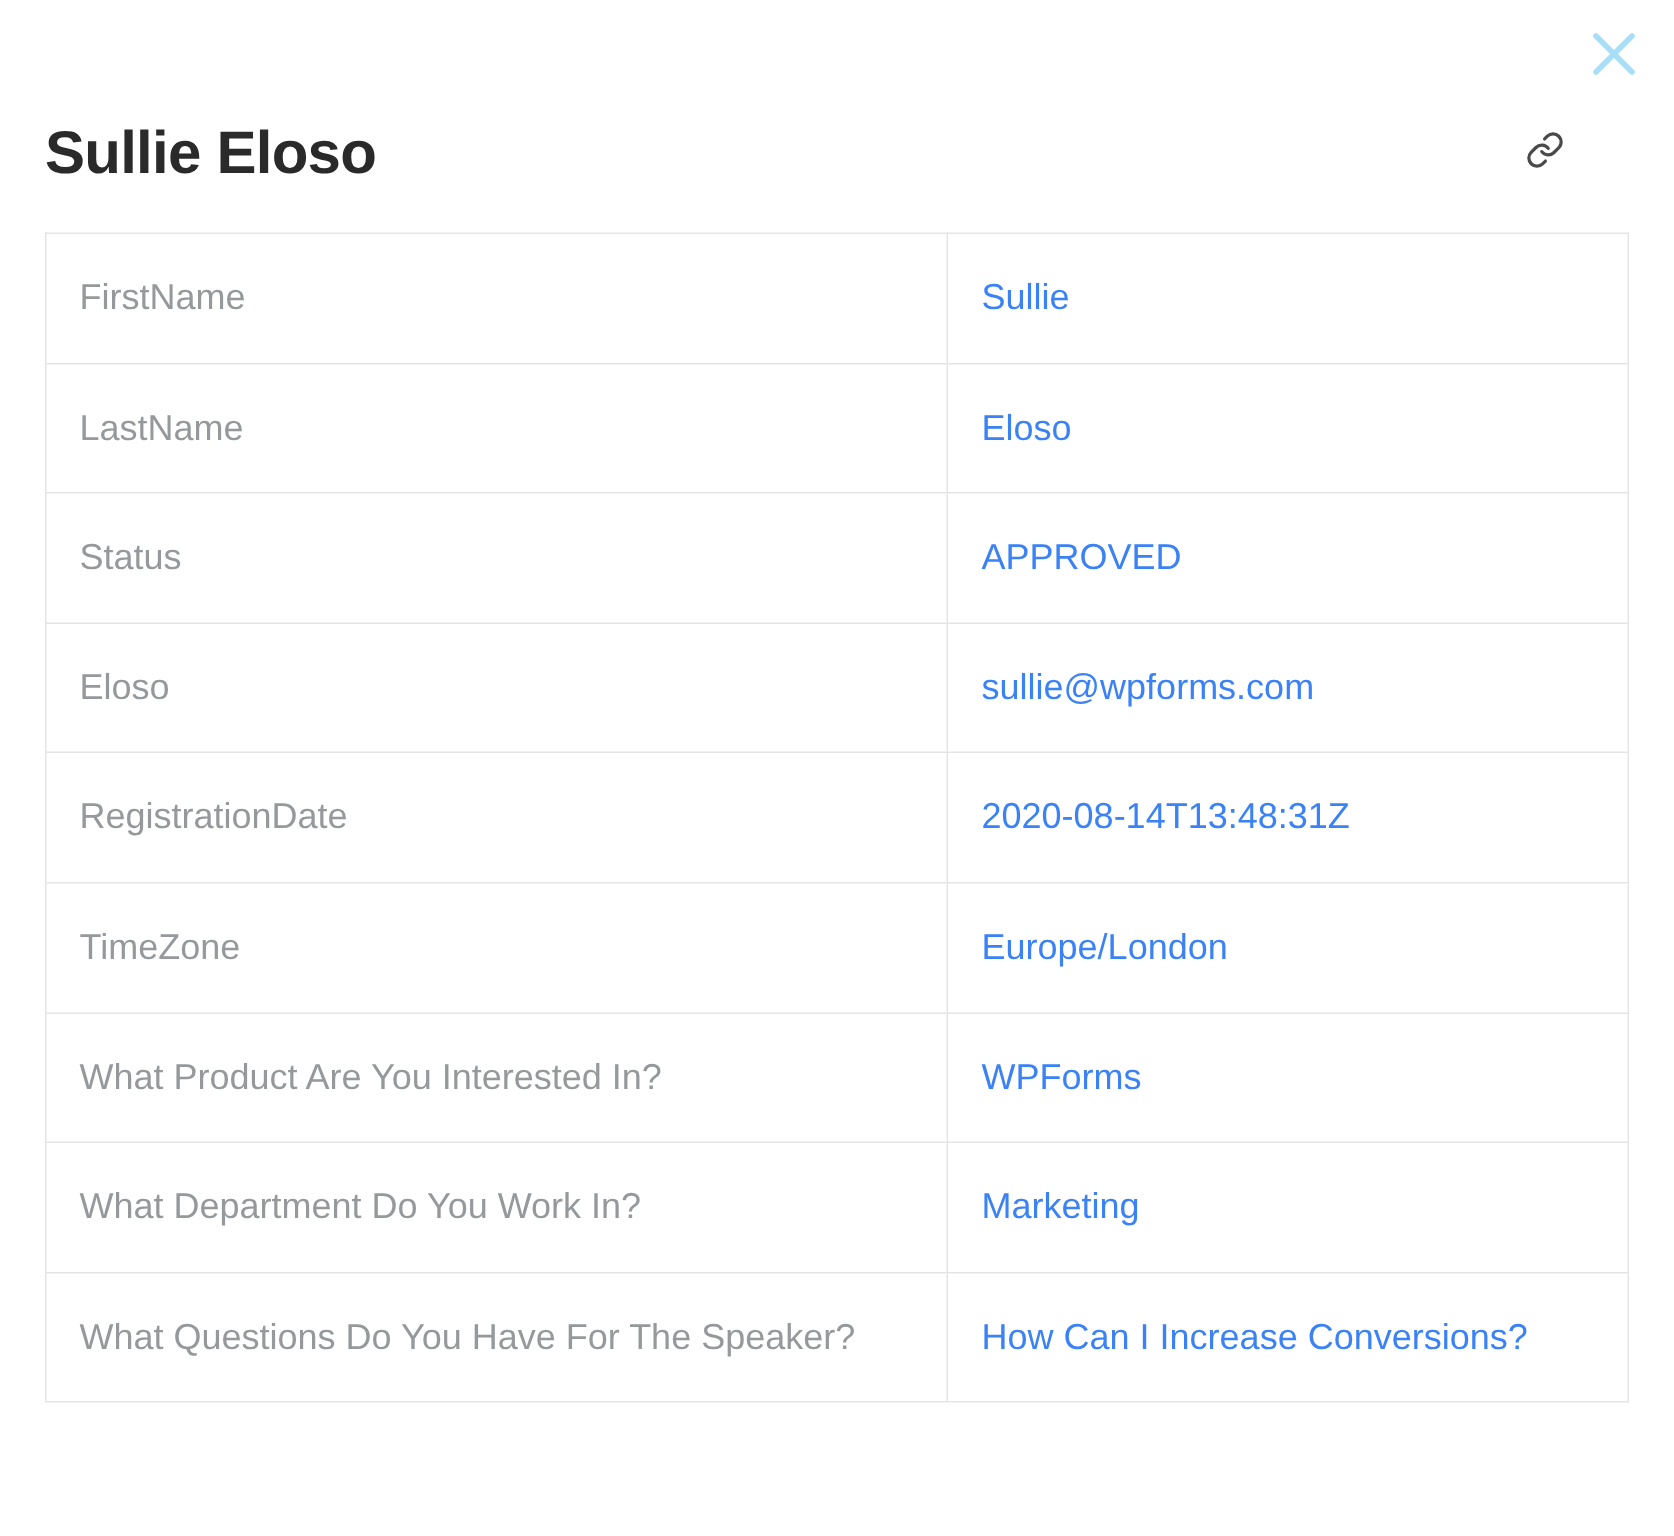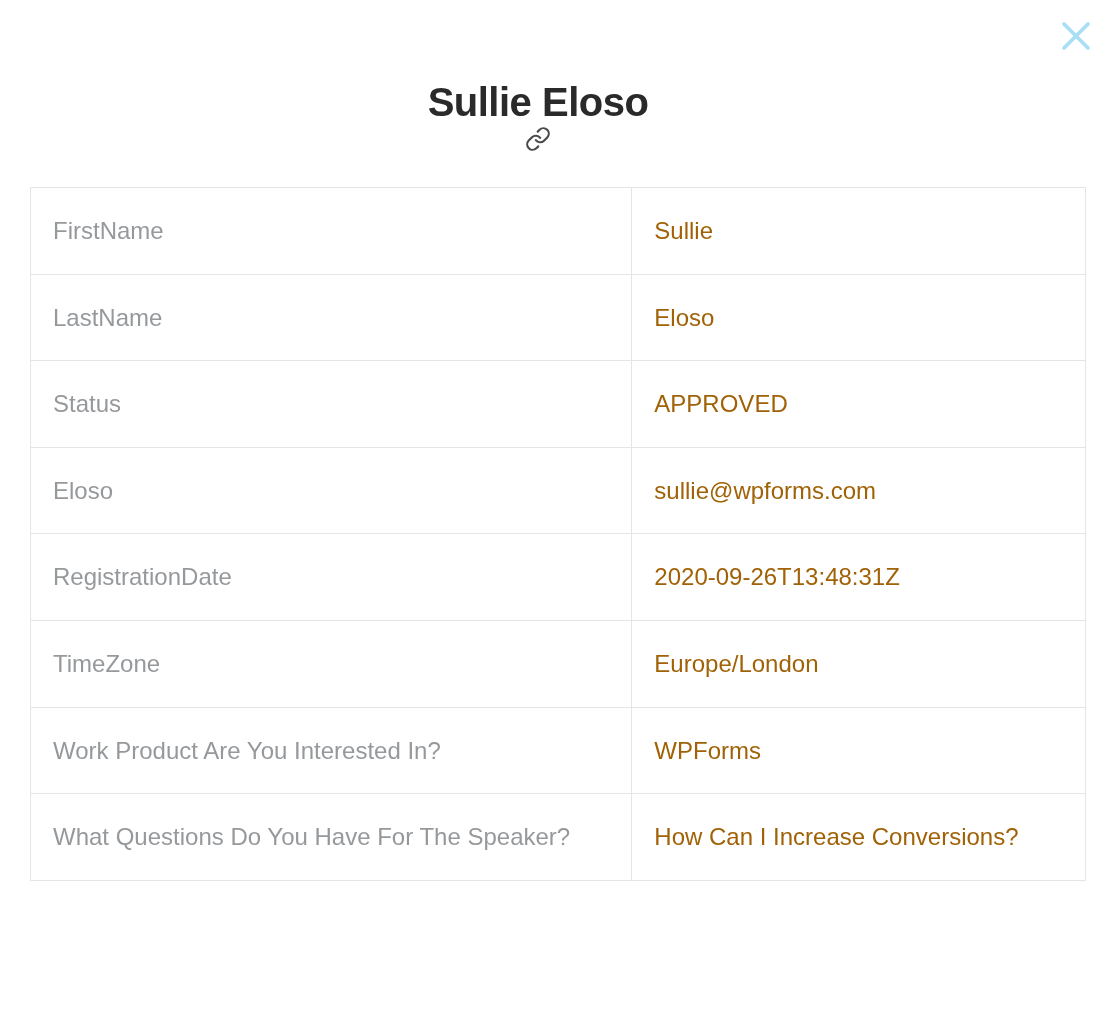--- a/index.html
+++ b/index.html
@@ -37,21 +37,20 @@
     .content-wrapper {
       padding: 80px 30px 0 30px;
     }
     
     .header-row {
       display: flex;
       align-items: center;
       justify-content: space-between;
       margin-bottom: 30px;
       padding-right: 40px;
-      flex-direction: column;
     }
     
     .page-title {
       font-size: 40px;
       font-weight: 700;
       color: #2a2a2a;
       letter-spacing: -0.5px;
     }
     
     .link-icon-btn {
@@ -83,21 +82,21 @@
       vertical-align: top;
     }
     
     .details-table td.label-cell {
       color: #96999c;
       width: 57%;
       font-weight: 400;
     }
     
     .details-table td.value-cell {
-      color: #a16207;
+      color: #3b82f6;
       width: 43%;
       font-weight: 400;
     }
   </style>
 </head>
 <body>
 
 <div class="close-btn">
   <span>
     <svg viewBox="0 0 24 24" fill="none" stroke="#a8dff7" stroke-width="2.5" stroke-linecap="round">
@@ -133,29 +132,33 @@
       <tr>
         <td class="label-cell">Status</td>
         <td class="value-cell">APPROVED</td>
       </tr>
       <tr>
         <td class="label-cell">Eloso</td>
         <td class="value-cell">sullie@wpforms.com</td>
       </tr>
       <tr>
         <td class="label-cell">RegistrationDate</td>
-        <td class="value-cell">2020-09-26T13:48:31Z</td>
+        <td class="value-cell">2020-08-14T13:48:31Z</td>
       </tr>
       <tr>
         <td class="label-cell">TimeZone</td>
         <td class="value-cell">Europe/London</td>
       </tr>
       <tr>
-        <td class="label-cell">Work Product Are You Interested In?</td>
+        <td class="label-cell">What Product Are You Interested In?</td>
         <td class="value-cell">WPForms</td>
+      </tr>
+      <tr>
+        <td class="label-cell">What Department Do You Work In?</td>
+        <td class="value-cell">Marketing</td>
       </tr>
       <tr>
         <td class="label-cell">What Questions Do You Have For The Speaker?</td>
         <td class="value-cell">How Can I Increase Conversions?</td>
       </tr>
     </tbody>
   </table>
 </div>
 
 </body></html>

